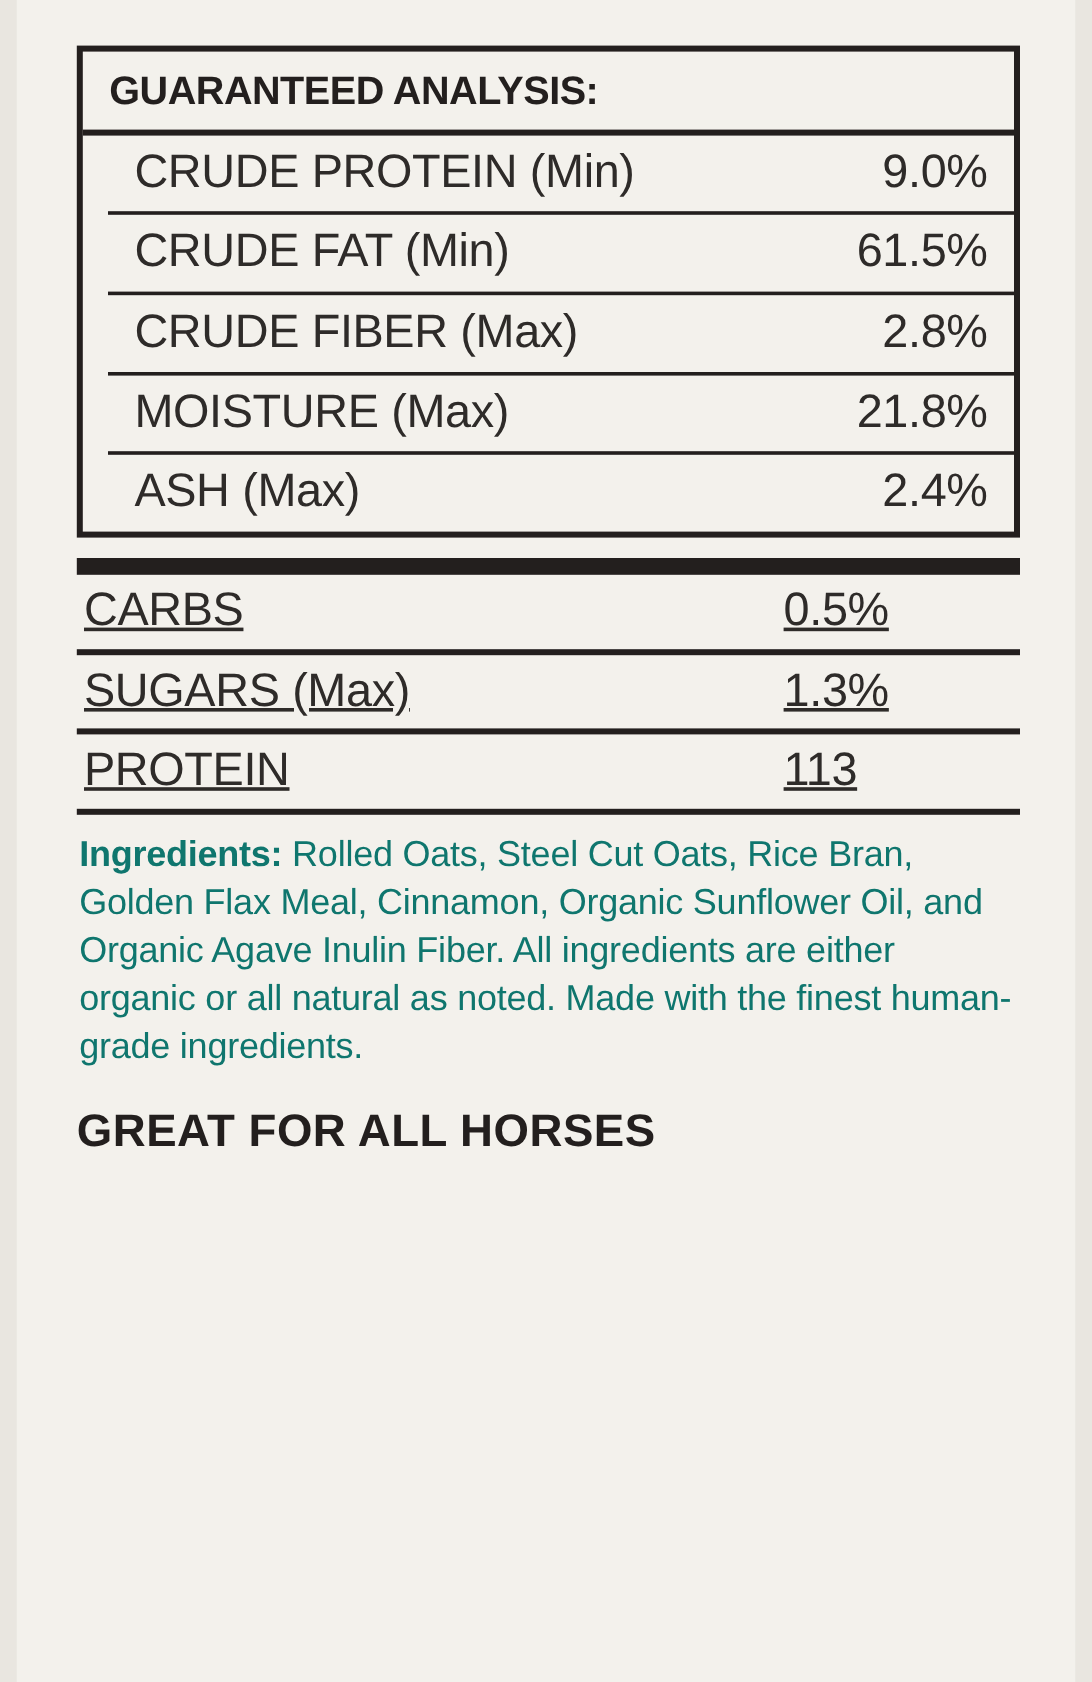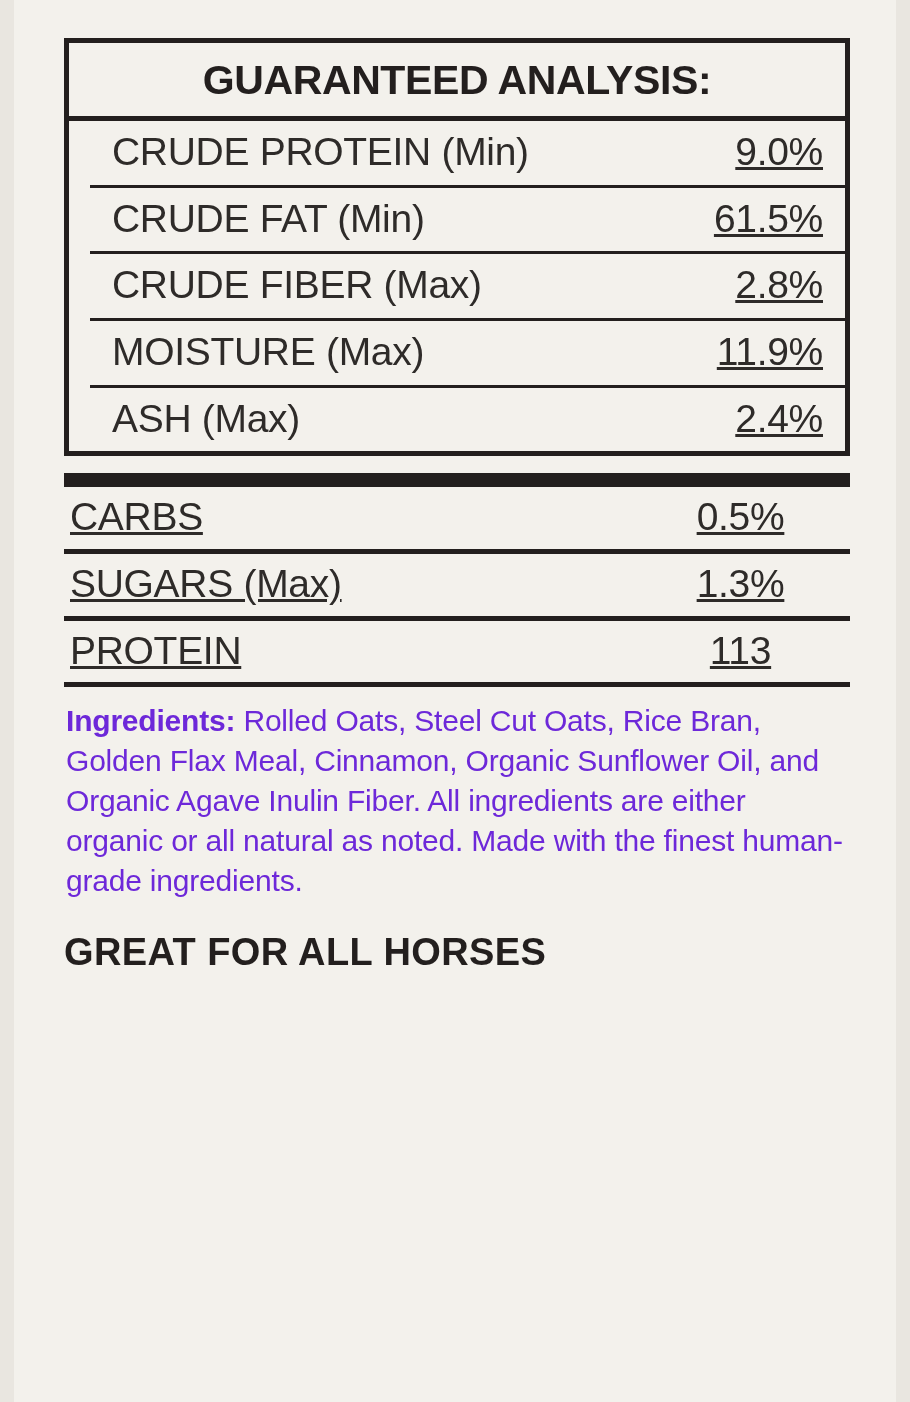--- a/index.html
+++ b/index.html
@@ -37,28 +37,27 @@
     top: 38px;
     width: 786px;
   }
 
   
   .ga-box {
     border: 5px solid #231f1e;
     box-sizing: border-box;
   }
   .ga-title {
-    font-size: 41px;
+    font-size: 33px;
     font-weight: bold;
     letter-spacing: -0.4px;
     padding: 16px 22px 14px 22px;
     border-bottom: 5px solid #231f1e;
     line-height: 1.05;
     color: #231f1e;
-    text-align: center;
   }
   .ga-row {
     display: flex;
     align-items: center;
     justify-content: space-between;
     padding: 9px 22px 11px 22px;
     border-bottom: 3px solid #231f1e;
     font-size: 39px;
     line-height: 1.12;
     color: #2e2b29;
@@ -69,21 +68,21 @@
     border-bottom: none;
   }
   .ga-row .label {
     white-space: nowrap;
   }
   .ga-row .value {
     white-space: nowrap;
     text-align: right;
   }
   
-  .ga-row .value { min-width: 175px; text-decoration: underline; }
+  .ga-row .value { min-width: 175px; }
 
   
   .thick-bar {
     height: 14px;
     background: #231f1e;
     margin-top: 17px;
   }
 
   
   .extra-row {
@@ -93,31 +92,31 @@
     padding: 8px 22px 10px 6px;
     border-bottom: 5px solid #231f1e;
     font-size: 39px;
     line-height: 1.12;
     color: #2e2b29;
     letter-spacing: -0.3px;
     text-decoration: underline;
   }
   .extra-row .value {
     min-width: 175px;
-    text-align: center;
+    text-align: left;
     margin-left: 12px;
   }
 
   
   .ingredients {
     margin-top: 14px;
     padding: 0 4px 0 2px;
     font-size: 30px;
     line-height: 1.33;
-    color: #6d28d9;
+    color: #0f766e;
     letter-spacing: -0.2px;
   }
   .ingredients .lead {
     font-weight: bold;
   }
 
   .footer-tag {
     margin-top: 30px;
     font-size: 38px;
     font-weight: bold;
@@ -144,21 +143,21 @@
       <div class="ga-row">
         <span class="label">CRUDE FAT (Min)</span>
         <span class="value">61.5%</span>
       </div>
       <div class="ga-row">
         <span class="label">CRUDE FIBER (Max)</span>
         <span class="value">2.8%</span>
       </div>
       <div class="ga-row">
         <span class="label">MOISTURE (Max)</span>
-        <span class="value">11.9%</span>
+        <span class="value">21.8%</span>
       </div>
       <div class="ga-row">
         <span class="label">ASH (Max)</span>
         <span class="value">2.4%</span>
       </div>
     </div>
 
     <div class="thick-bar"></div>
 
     <div class="extra-table">

